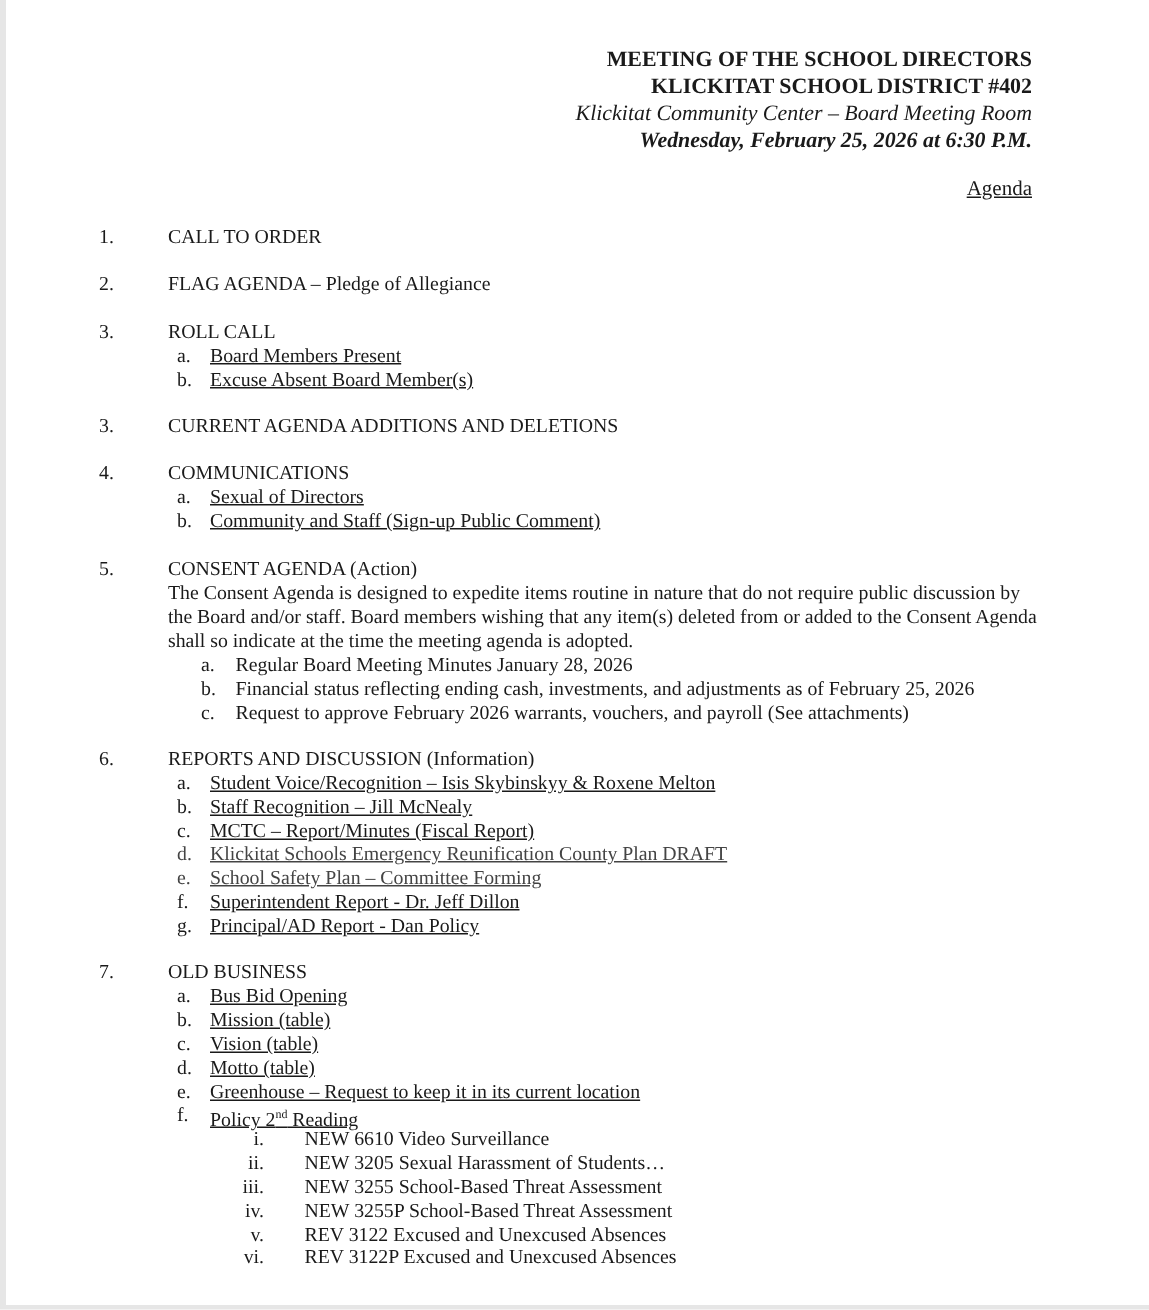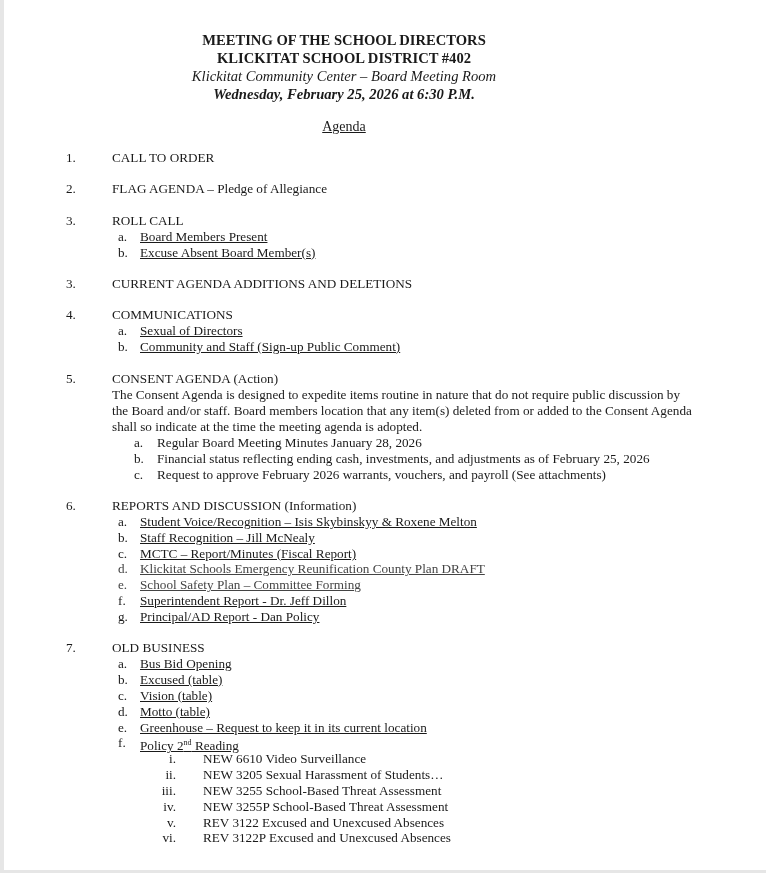--- a/index.html
+++ b/index.html
@@ -7,21 +7,21 @@
     width: 766px; height: 873px; overflow: hidden;
     background: #e6e6e6;
     position: relative;
     font-family: "Liberation Serif", serif;
     color: #1a1a1a;
   }
   .page {
     position: absolute; left: 4px; top: 0; width: 762px; height: 870px;
     background: #ffffff;
   }
-  .hdr { position: absolute; left: 0; width: 688px; text-align: center; font-size: 14.6px; line-height: 18px; }
+  .hdr { position: absolute; left: 0; width: 688px; text-align: right; font-size: 14.6px; line-height: 18px; }
   .bold { font-weight: bold; }
   .ital { font-style: italic; }
   .agenda-title { text-decoration: underline; }
   .t { position: absolute; font-size: 13.2px; line-height: 16px; white-space: nowrap; }
   .num { left: 66px; }
   .head { left: 112px; }
   .sub-l { left: 118px; }
   .sub-t { left: 140px; text-decoration: underline; }
   .sub2-l { left: 134px; }
   .sub2-t { left: 157px; }
@@ -60,21 +60,21 @@
 <div class="t num" style="top:307px">4.</div>
 <div class="t head" style="top:307px">COMMUNICATIONS</div>
 <div class="t sub-l" style="top:323px">a.</div>
 <div class="t sub-t" style="top:323px">Sexual of Directors</div>
 <div class="t sub-l" style="top:339px">b.</div>
 <div class="t sub-t" style="top:339px">Community and Staff (Sign-up Public Comment)</div>
 
 <div class="t num" style="top:371px">5.</div>
 <div class="t head" style="top:371px">CONSENT AGENDA (Action)</div>
 <div class="t body" style="top:387px">The Consent Agenda is designed to expedite items routine in nature that do not require public discussion by</div>
-<div class="t body" style="top:403px">the Board and/or staff.  Board members location that any item(s) deleted from or added to the Consent Agenda</div>
+<div class="t body" style="top:403px">the Board and/or staff.  Board members wishing that any item(s) deleted from or added to the Consent Agenda</div>
 <div class="t body" style="top:419px">shall so indicate at the time the meeting agenda is adopted.</div>
 <div class="t sub2-l" style="top:435px">a.</div>
 <div class="t sub2-t" style="top:435px">Regular Board Meeting Minutes January 28, 2026</div>
 <div class="t sub2-l" style="top:451px">b.</div>
 <div class="t sub2-t" style="top:451px">Financial status reflecting ending cash, investments, and adjustments as of February 25, 2026</div>
 <div class="t sub2-l" style="top:467px">c.</div>
 <div class="t sub2-t" style="top:467px">Request to approve February 2026 warrants, vouchers, and payroll (See attachments)</div>
 
 <div class="t num" style="top:498px">6.</div>
 <div class="t head" style="top:498px">REPORTS AND DISCUSSION (Information)</div>
@@ -91,21 +91,21 @@
 <div class="t sub-l" style="top:593px">f.</div>
 <div class="t sub-t" style="top:593px">Superintendent Report - Dr. Jeff Dillon</div>
 <div class="t sub-l" style="top:609px">g.</div>
 <div class="t sub-t" style="top:609px">Principal/AD Report - Dan Policy</div>
 
 <div class="t num" style="top:640px">7.</div>
 <div class="t head" style="top:640px">OLD BUSINESS</div>
 <div class="t sub-l" style="top:656px">a.</div>
 <div class="t sub-t" style="top:656px">Bus Bid Opening</div>
 <div class="t sub-l" style="top:672px">b.</div>
-<div class="t sub-t" style="top:672px">Excused (table)</div>
+<div class="t sub-t" style="top:672px">Mission (table)</div>
 <div class="t sub-l" style="top:688px">c.</div>
 <div class="t sub-t" style="top:688px">Vision (table)</div>
 <div class="t sub-l" style="top:704px">d.</div>
 <div class="t sub-t" style="top:704px">Motto (table)</div>
 <div class="t sub-l" style="top:720px">e.</div>
 <div class="t sub-t" style="top:720px">Greenhouse – Request to keep it in its current location</div>
 <div class="t sub-l" style="top:735px">f.</div>
 <div class="t sub-t" style="top:735px"><span>Policy 2</span><sup style="font-size:8px">nd</sup><span> Reading</span></div>
 
 <div class="t rom-l" style="top:751px">i.</div>

